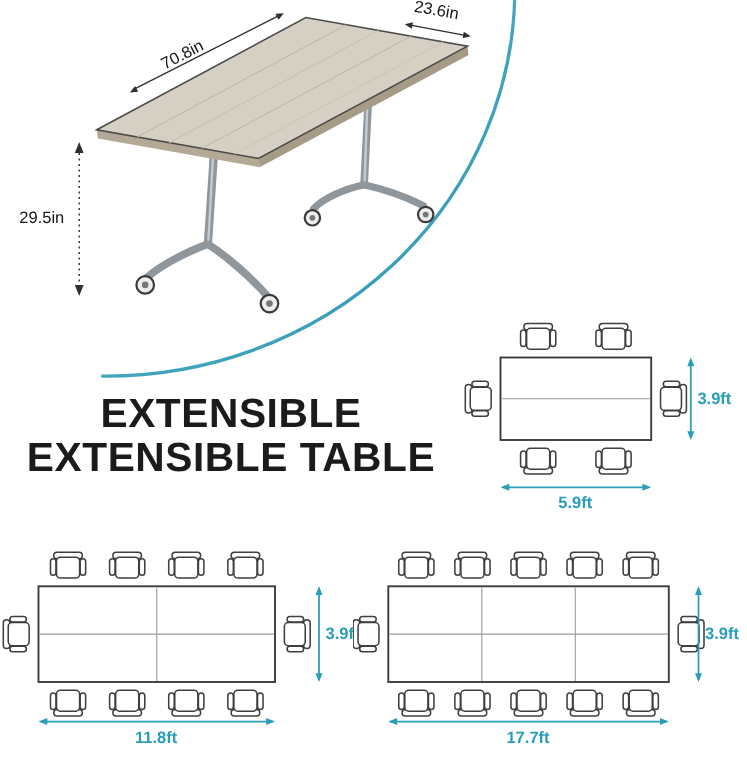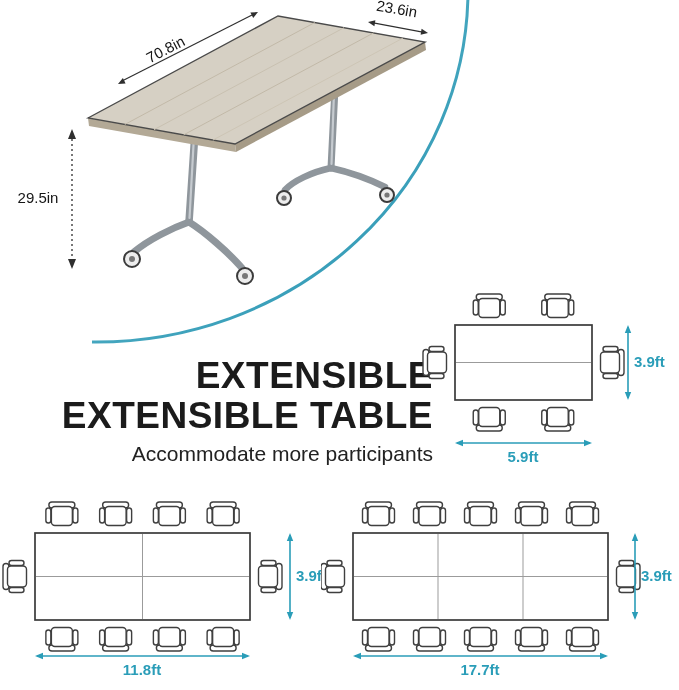--- a/index.html
+++ b/index.html
@@ -1,19 +1,19 @@
 <!DOCTYPE html>
 <html><head>
 <meta charset="utf-8">
 <style>
   html,body{margin:0;padding:0;background:#fff;}
   .canvas{position:relative;width:679px;height:690px;background:#fff;overflow:hidden;
           font-family:"Liberation Sans",sans-serif;}
   .canvas svg{position:absolute;display:block;}
-  .title-block{position:absolute;left:17px;top:356px;width:416px;text-align:right;}
+  .title-block{position:absolute;left:2px;top:356px;width:416px;text-align:center;}
   .headline{font-size:37px;font-weight:bold;letter-spacing:.5px;line-height:40px;color:#1b1b1b;}
   .subtitle{font-size:21px;margin-top:6px;color:#222;}
   .dimlabel{font-family:"Liberation Sans",sans-serif;font-size:15px;font-weight:bold;fill:#2a9db8;}
   .heroDim{font-family:"Liberation Sans",sans-serif;font-size:15px;fill:#161616;}
 </style>
 </head>
 <body>
 
 <div class="canvas">
 
@@ -81,21 +81,20 @@
       <line x1="372" y1="22.7" x2="424" y2="32.3" stroke="#2f2f2f" stroke-width="1.2"></line>
       <polygon points="428,33 420.6,34.7 421.6,28.8" fill="#2f2f2f"></polygon>
       <polygon points="368,22 374.4,26.2 375.4,20.3" fill="#2f2f2f"></polygon>
       <text class="heroDim" x="396" y="14" text-anchor="middle" transform="rotate(10 396 14)">23.6in</text>
     </g>
   </svg>
 
   <div class="title-block">
     <div class="headline">EXTENSIBLE</div>
     <div class="headline">EXTENSIBLE TABLE</div>
-    <div class="subtitle">Accommodate more participants</div>
   </div>
 
   <svg style="left:405px;top:278px" width="274" height="200" viewBox="0 0 274 200">
     <g>
         <rect x="50" y="47" width="137" height="75" fill="#fff" stroke="#3a3a3a" stroke-width="1.7"></rect>
         <line x1="51" y1="84.5" x2="186" y2="84.5" stroke="#9b9b9b" stroke-width="1"></line>
         <g transform="translate(84.25,31) rotate(0)">
           <rect x="-13" y="-15" width="26" height="6" rx="3" fill="#fff" stroke="#3f3f3f" stroke-width="1.4"></rect>
           <rect x="-16" y="-9" width="5" height="15" rx="2.5" fill="#fff" stroke="#3f3f3f" stroke-width="1.4"></rect>
           <rect x="11" y="-9" width="5" height="15" rx="2.5" fill="#fff" stroke="#3f3f3f" stroke-width="1.4"></rect>

